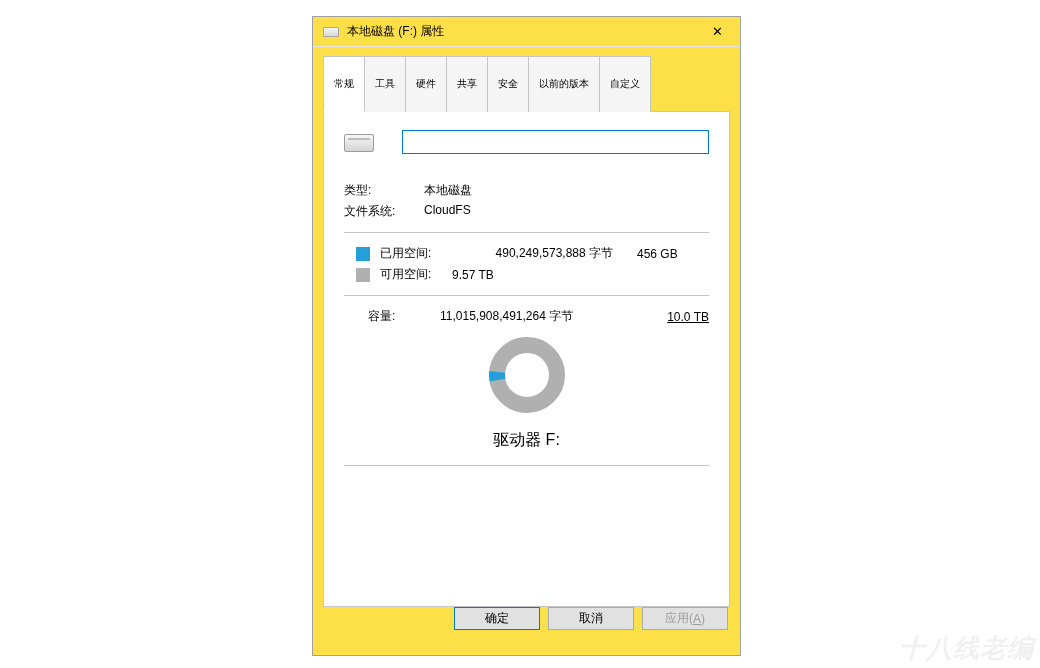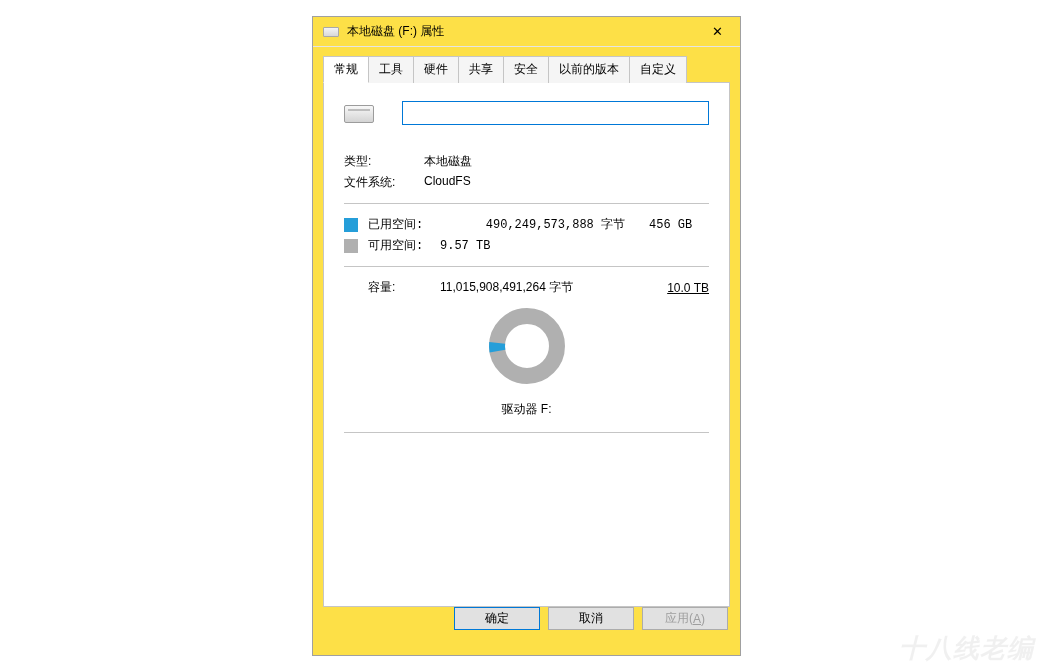--- a/index.html
+++ b/index.html
@@ -46,26 +46,26 @@
     flex-direction: column;
   }
 
   .tabstrip {
     display: flex;
     position: relative;
     top: 1px;
     z-index: 2;
   }
   .tab {
-    padding: 4px 10px;
+    padding: 20px 10px;
     border: 1px solid #c5c5c5;
     border-bottom: none;
     background: #f5f5f5;
     margin-right: -1px;
-    font-size: 12px;
+    font-size: 10px;
     cursor: pointer;
     font-family: Liberation Mono, monospace;
   }
   .tab.active {
     background: #fff;
     border-bottom: 1px solid #fff;
     position: relative;
     z-index: 3;
   }
 
@@ -105,35 +105,35 @@
     font-size: 12px;
     outline: none;
   }
 
   .kv { display: flex; margin: 4px 0; }
   .kv .k { width: 80px; }
   .kv .v { }
 
   .hr { border: none; border-top: 1px solid #c5c5c5; margin: 12px 0; }
 
-  .space-row { display: flex; align-items: center; margin: 4px 0; font-family: Liberation Mono, monospace; }
+  .space-row { display: flex; align-items: center; margin: 4px 12px; }
   .swatch { width: 14px; height: 14px; margin-right: 10px; }
   .swatch.used { background: #259ed9; }
   .swatch.free { background: #b0b0b0; }
   .space-row .lbl { width: 72px; }
   .space-row .bytes { flex: 1; text-align: right; padding-right: 24px; white-space: nowrap; }
   .space-row .human { width: 60px; text-align: left; white-space: nowrap; }
 
   .cap-row { display: flex; align-items: center; margin: 10px 0 6px 0; }
   .cap-row .lbl { width: 96px; padding-left: 24px; }
   .cap-row .bytes { flex: 1; text-align: left; padding-right: 24px; white-space: nowrap; }
   .cap-row .human { width: 60px; text-align: right; white-space: nowrap; text-decoration: underline; }
 
   .donut-wrap { text-align: center; margin-top: 8px; }
-  .donut-label { text-align: center; margin-top: 10px; font-size: 12px; }
+  .donut-label { text-align: center; margin-top: 10px; font-size: 16px; }
 
   .footer {
     height: 48px;
     display: flex;
     justify-content: flex-end;
     gap: 8px;
     padding: 0 12px;
     border-top: 0;
   }
   .btn {

